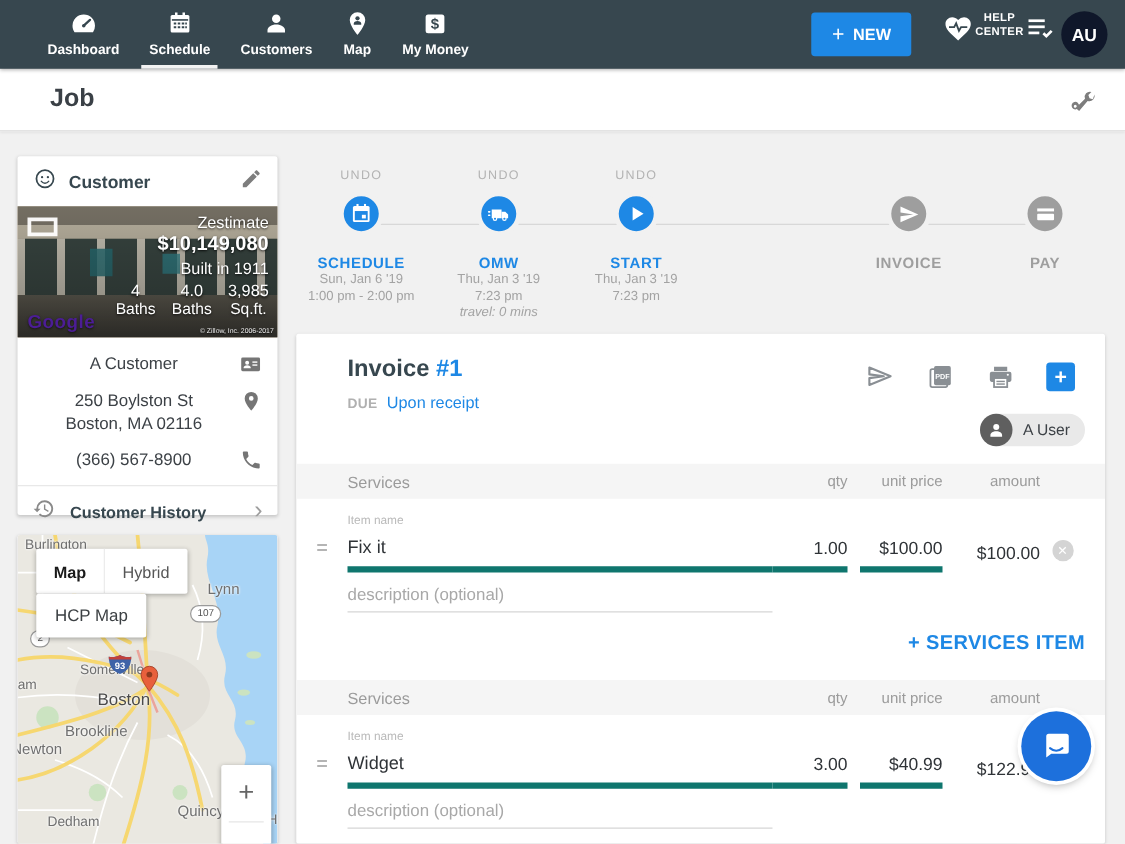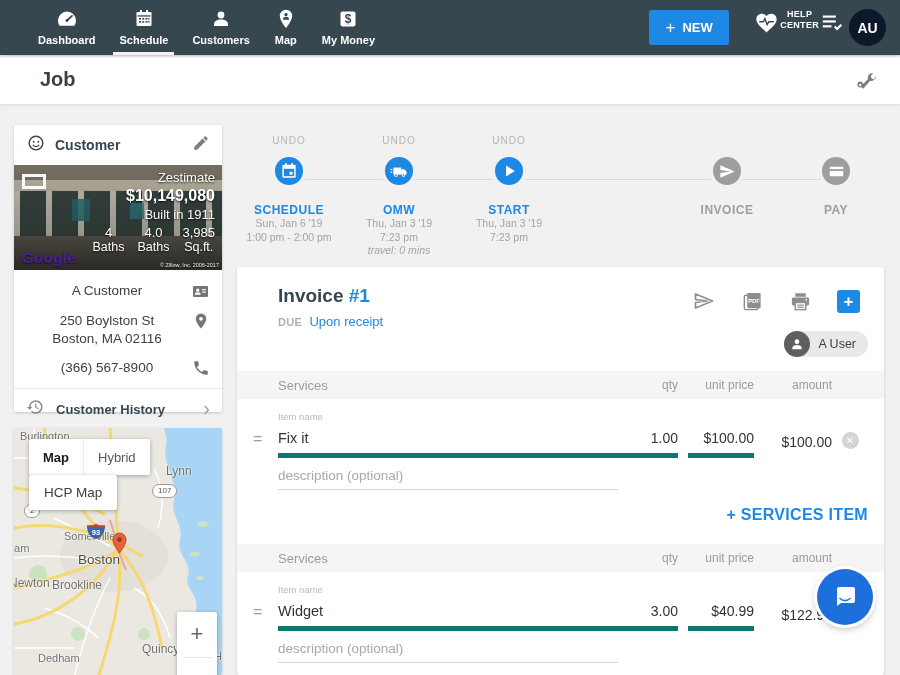--- a/index.html
+++ b/index.html
@@ -400,21 +400,21 @@
       <path d="M96 92 L104 118"></path>
         <path d="M104 122 L112 142"></path>
     </g>
   </svg>
 
   <div class="map-label" style="left:6px; top:2px;">Burlington</div>
   <div class="map-label med" style="left:152px; top:36px;">Lynn</div>
   <div class="map-label" style="left:50px; top:102px;">Somerville</div>
   <div class="map-label big" style="left:64px; top:124px;">Boston</div>
   <div class="map-label" style="left:-6px; top:114px;">ham</div>
-  <div class="map-label med" style="left:-5px; top:148px;">Newton</div>
+  <div class="map-label med" style="left:-5px; top:164px;">Newton</div>
   <div class="map-label med" style="left:38px; top:150px;">Brookline</div>
   <div class="map-label med" style="left:128px; top:214px;">Quincy</div>
   <div class="map-label" style="left:24px; top:224px;">Dedham</div>
   <div class="map-label" style="left:200px; top:222px;">Hi</div>
 
   <span class="ishield" style="left:72px; top:74px;">
     <svg width="20" height="18" viewBox="0 0 20 18">
         <path d="M10 1c2.8 1.6 6 1.9 9 1.4-.2 7.3-2.6 11.4-9 13.8C3.6 13.8 1.2 9.7 1 2.4 4 2.9 7.2 2.6 10 1z" fill="#3E63A8"></path>
         <path d="M1 2.4C4 2.9 7.2 2.6 10 1c2.8 1.6 6 1.9 9 1.4l0 2.1H1.1z" fill="#C2413B"></path>
         <text x="10" y="12" text-anchor="middle" font-size="7.5" font-weight="bold" fill="#fff" font-family="Liberation Sans, sans-serif">93</text>

